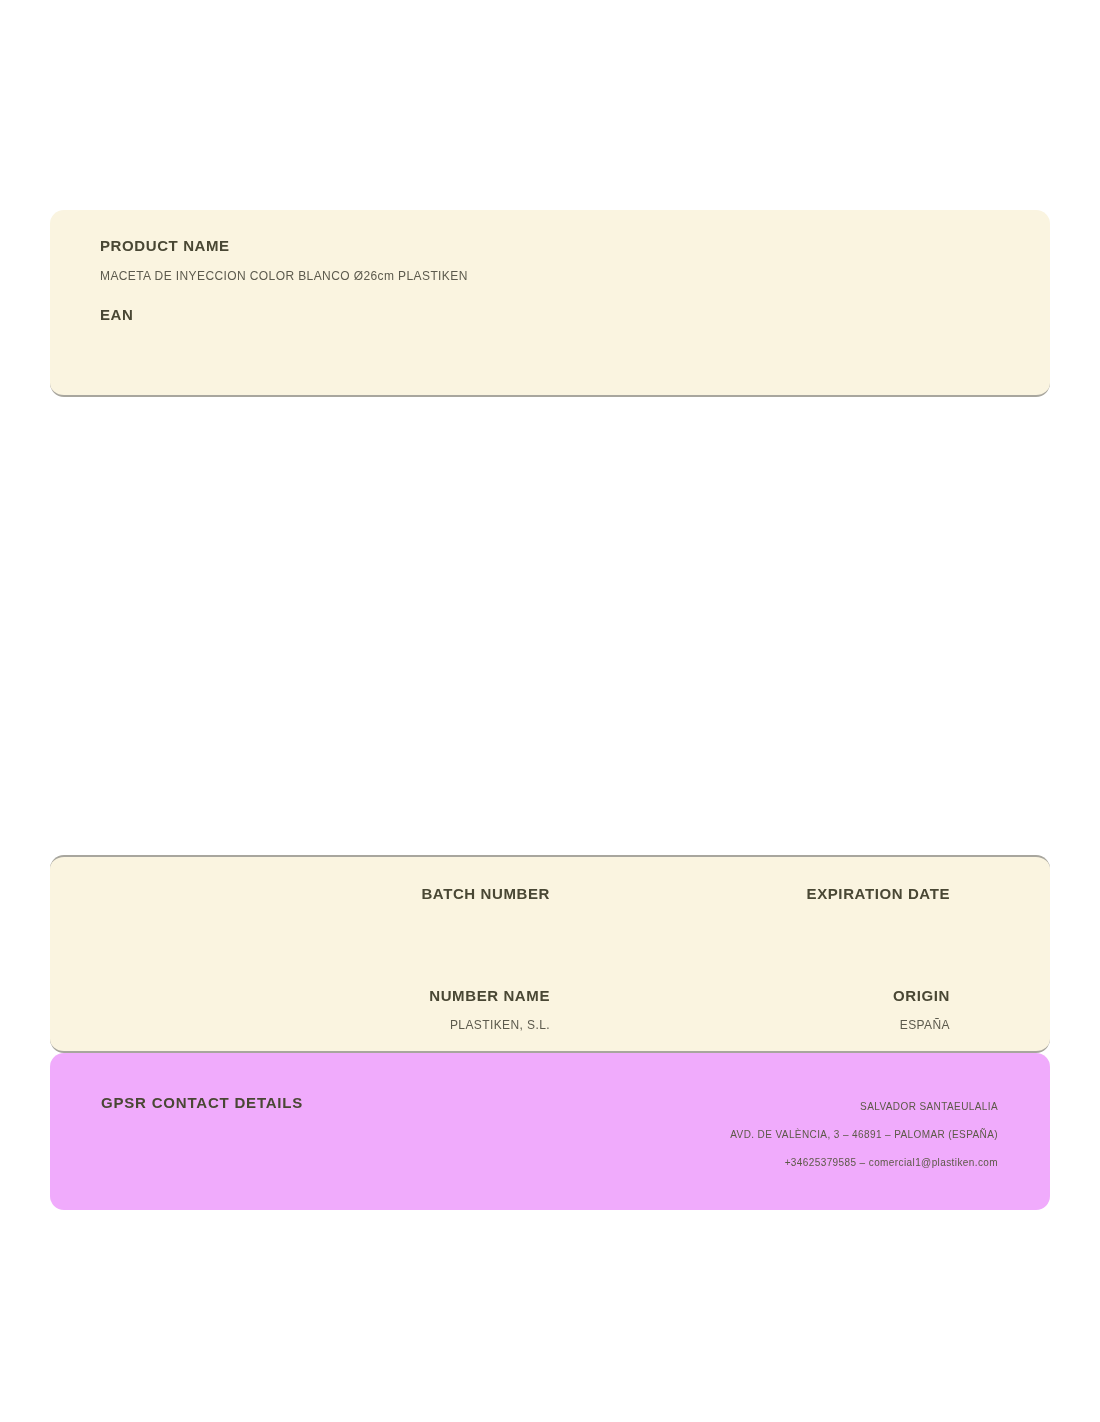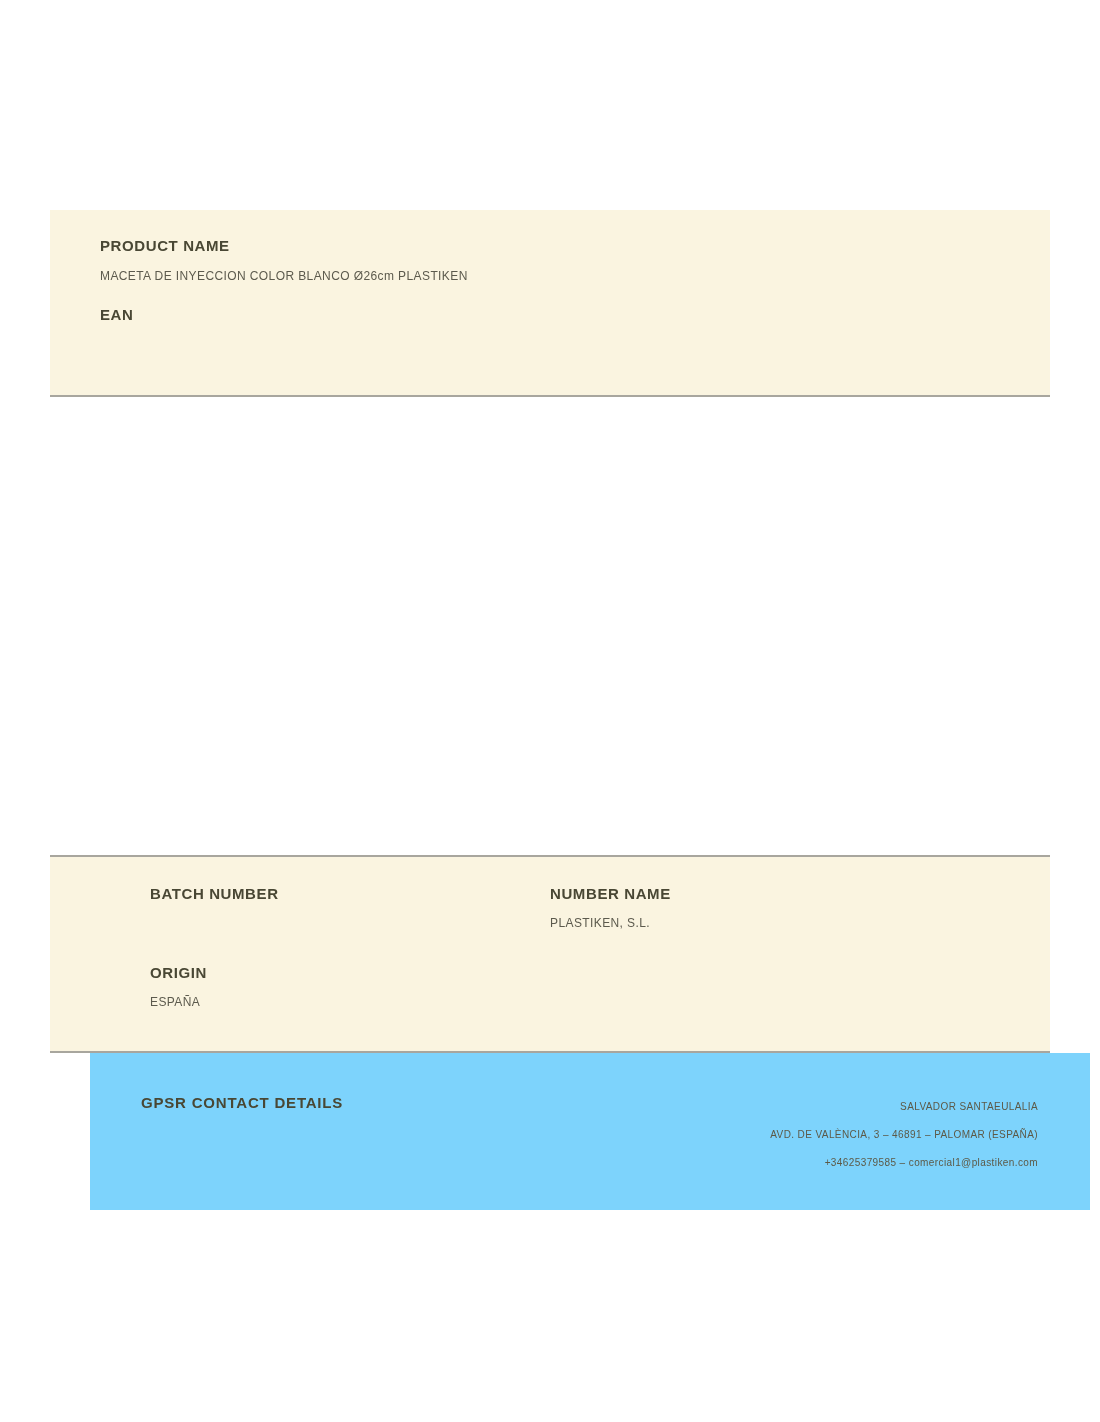--- a/index.html
+++ b/index.html
@@ -8,23 +8,24 @@
     width: 1100px;
     height: 1422px;
     position: relative;
     font-family: "Liberation Sans", "DejaVu Sans", sans-serif;
     color: #5c5a4d;
   }
   .panel {
     position: absolute;
     left: 50px;
     width: 1000px;
+    border-radius: 14px;
   }
   .panel-cream { background: #faf4e0; }
-  .panel-yellow { background: #7dd3fc; margin-left: 40px; }
+  .panel-yellow { background: #f0abfc; }
 
   .panel-product {
     top: 210px;
     height: 187px;
     padding: 27px 50px 0 50px;
     border-bottom: 2px solid #a8a69e;
   }
   .panel-details {
     top: 855px;
     height: 198px;
@@ -55,22 +56,22 @@
     line-height: 19px;
     margin-top: 12px;
   }
   .field + .field { margin-top: 20px; }
 
   .details-grid {
     width: 800px;
     margin: 0 auto;
     display: grid;
     grid-template-columns: 1fr 1fr;
-    row-gap: 22px;
-    text-align: left;
+    row-gap: 45px;
+    text-align: right;
   }
   .details-cell .field-value { min-height: 28px; margin-top: 11px; }
 
   .gpsr-label {
     font-size: 15px;
     font-weight: bold;
     letter-spacing: 0.8px;
     color: #494734;
     line-height: 18px;
     padding-top: 1px;
@@ -96,20 +97,24 @@
   </div>
 </section>
 
 <section class="panel panel-cream panel-details">
   <div class="details-grid">
     <div class="details-cell">
       <div class="field-label">BATCH NUMBER</div>
       <div class="field-value"></div>
     </div>
     <div class="details-cell">
+      <div class="field-label">EXPIRATION DATE</div>
+      <div class="field-value"></div>
+    </div>
+    <div class="details-cell">
       <div class="field-label">NUMBER NAME</div>
       <div class="field-value">PLASTIKEN, S.L.</div>
     </div>
     <div class="details-cell">
       <div class="field-label">ORIGIN</div>
       <div class="field-value">ESPAÑA</div>
     </div>
   </div>
 </section>
 

